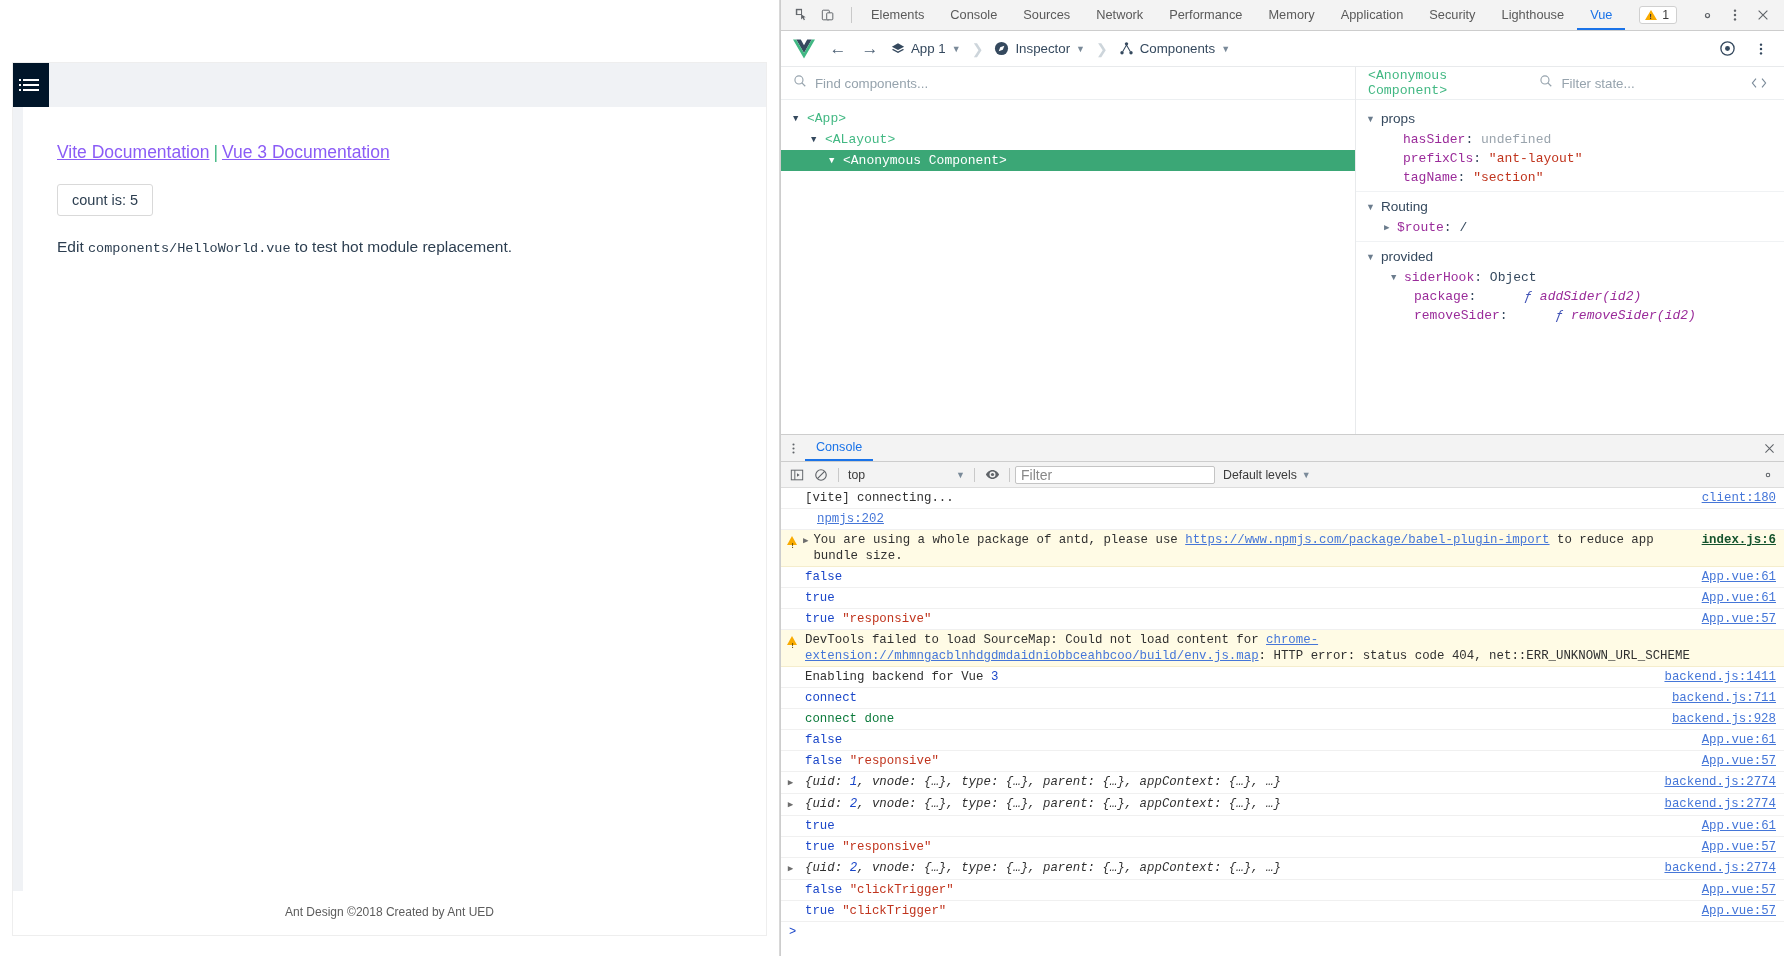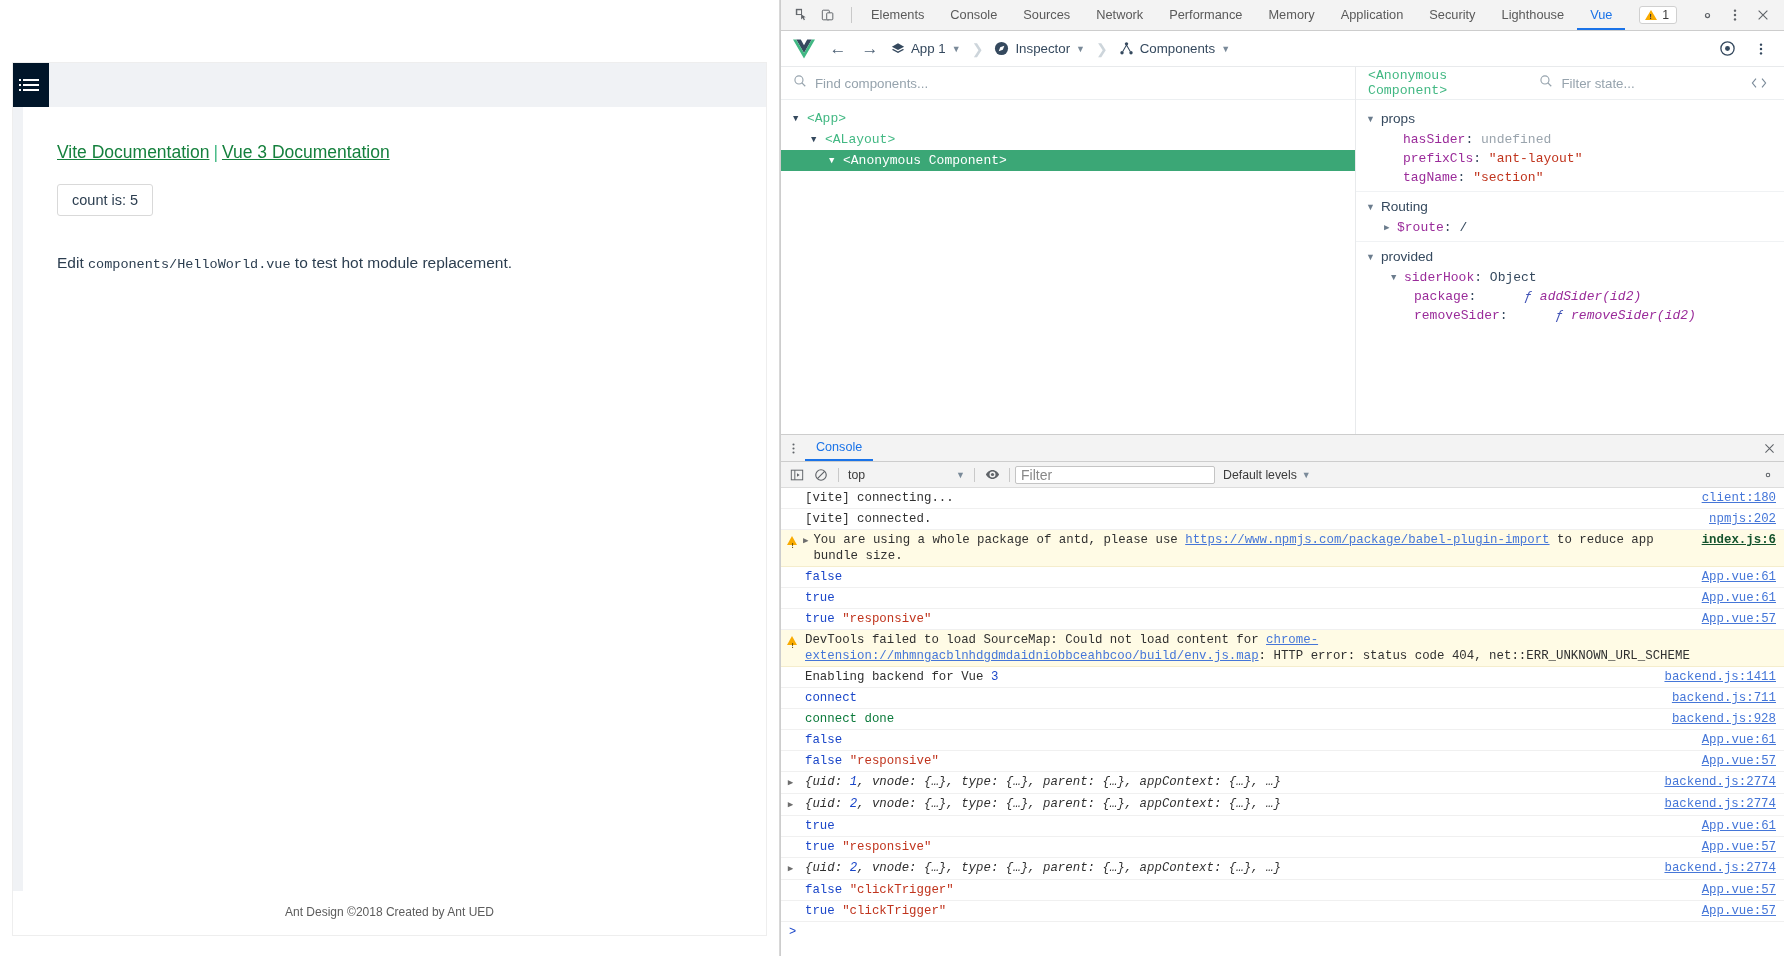--- a/index.html
+++ b/index.html
@@ -21,26 +21,26 @@
   .sider { width: 36px; background: #001529; flex: none; height: 44px;
            display: flex; align-items: center; justify-content: center; }
   .hamburger { display: flex; flex-direction: column; gap: 3px; width: 16px; }
   .hamburger i { display: block; height: 2px; background: #fff; width: 100%; position: relative; }
   .hamburger i::before { content:""; position:absolute; left:-4px; top:0; width:2px; height:2px; background:#fff;}
   .topbar { flex: 1; height: 44px; background: #f0f2f5; }
   .content-wrap { flex: 1; display: flex; min-height: 0; }
   .left-rail { width: 10px; background: #f0f2f5; flex: none; }
   .content { flex: 1; background: #fff; padding: 34px 0 0 34px; }
   .doc-links { font-size: 17.5px; line-height: 1.3; margin-bottom: 20px; }
-  .doc-links a { color: #15803d; text-decoration: underline; }
+  .doc-links a { color: #8b5cf6; text-decoration: underline; }
   .doc-links .sep { color: #42b883; padding: 0 4px; }
   .count-btn { font-family: "Liberation Sans", sans-serif; font-size: 14.5px; color: #2c3e50;
                background: #fff; border: 1px solid #d9d9d9; border-radius: 3px;
                padding: 7px 14px; cursor: pointer; }
-  .edit-line { margin-top: 38px; font-size: 15.5px; color: #2c3e50; }
+  .edit-line { margin-top: 22px; font-size: 15.5px; color: #2c3e50; }
   .edit-line code { font-family: "Liberation Mono", monospace; font-size: 13.5px; }
   .footer { text-align: center; font-size: 12px; color: #5c5c5c; padding: 14px 0 16px; background:#fff; }
 
   
   .devtools { flex: 1; height: 956px; display: flex; flex-direction: column;
               background: #fff; border-left: 1px solid #cdcdcd; }
 
   .dt-tabbar { height: 31px; background: #f3f3f3; border-bottom: 1px solid #cdcdcd;
                display: flex; align-items: stretch; flex: none; }
   .dt-icons { display: flex; align-items: center; padding: 0 6px 0 10px; gap: 4px; }
@@ -479,21 +479,20 @@
       <div class="console-log">
 
         <div class="logrow">
           <span class="gut"></span>
           <span class="msg"><span>[vite] connecting...</span></span>
           <span class="src">client:180</span>
         </div>
 
         <div class="logrow">
           <span class="gut"></span>
-          <span class="msg"><span>[vite] connected.</span></span>
           <span class="src">npmjs:202</span>
         </div>
 
         <div class="logrow warn">
           <span class="gut">
               <span class="warn-ico"></span>
             </span>
           <span class="arrow" style="margin-top:1px">▶</span>
           <span class="msg"><span>You are using a whole package of antd, please use </span><span class="link">https://www.npmjs.com/package/babel-plugin-import</span><span> to reduce app bundle size.</span></span>
           <span class="src">index.js:6</span>

